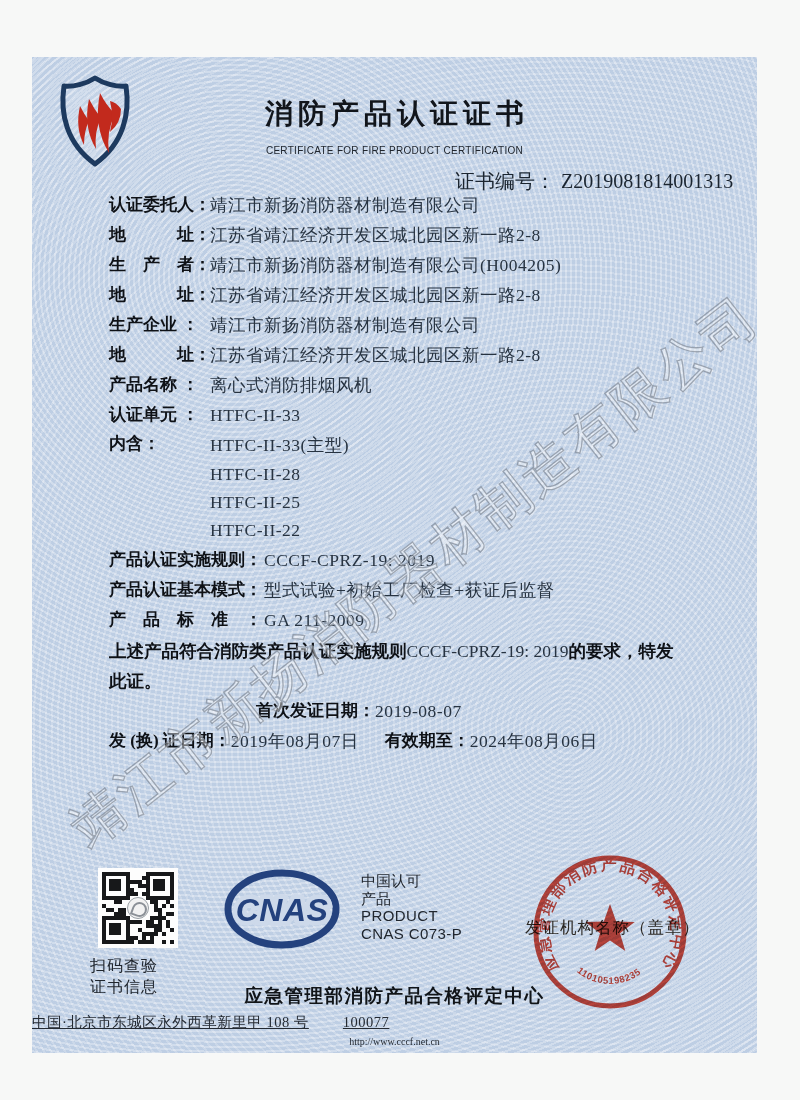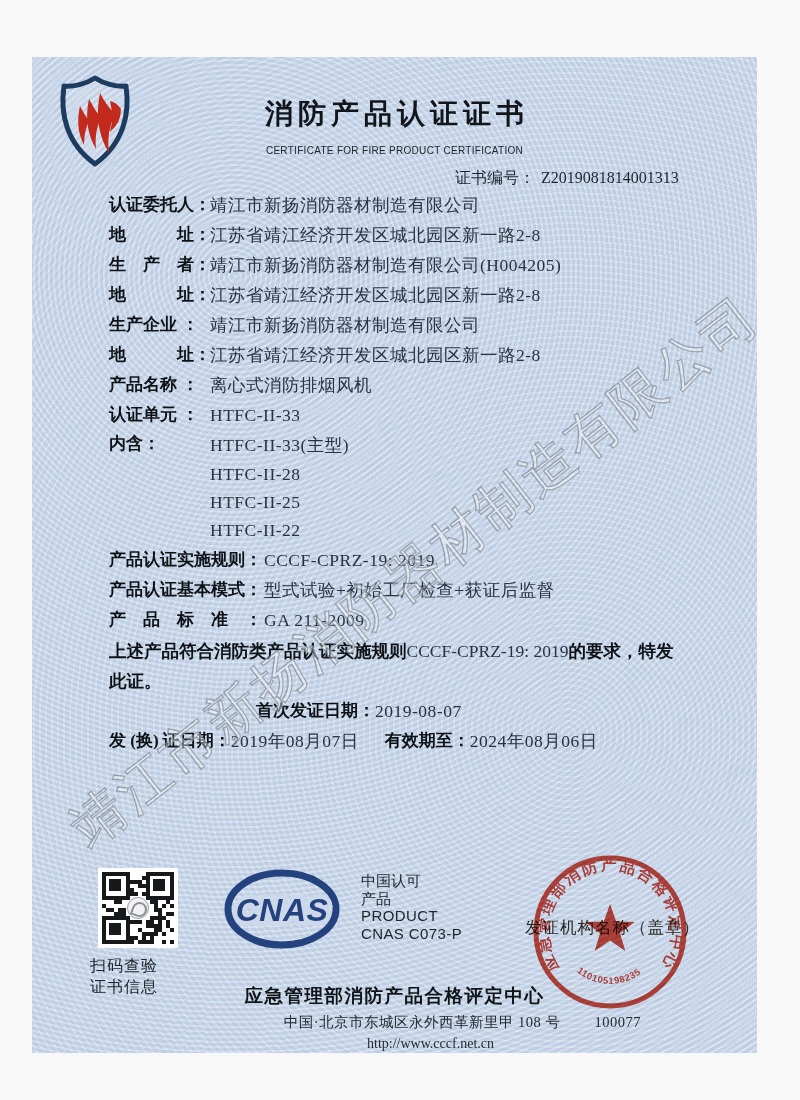--- a/index.html
+++ b/index.html
@@ -34,21 +34,21 @@
     position:relative;z-index:2;text-align:center;padding-top:38px;
     font-size:28px;font-weight:bold;letter-spacing:5px;text-indent:5px;
     color:#11151b;font-family:"Liberation Serif","DejaVu Serif",serif;
   }
   .subtitle{
     position:relative;z-index:2;text-align:center;margin-top:12px;
     font-size:10px;color:#20262e;letter-spacing:.3px;
   }
   .certno{
     position:absolute;z-index:2;left:423px;top:111px;
-    font-size:16px;color:#1b2530;
+    font-size:20px;color:#1b2530;
     font-family:"Liberation Serif","DejaVu Serif",serif;
   }
   .certno .num{margin-left:6px;}
   
   .content{position:absolute;z-index:3;left:77px;top:133px;width:620px;color:#10151b;}
   .row{height:30px;line-height:30px;font-size:17px;white-space:nowrap;}
   .lbl{
     display:inline-block;width:101px;font-weight:bold;white-space:pre;
     vertical-align:top;color:#0e1116;
   }
@@ -101,30 +101,30 @@
     position:absolute;z-index:3;left:493px;top:860px;
     font-size:16.5px;letter-spacing:1px;color:#2a2723;
     font-family:"Liberation Serif","DejaVu Serif",serif;white-space:nowrap;
   }
   .stamp{position:absolute;z-index:6;left:473px;top:770px;opacity:.92;mix-blend-mode:multiply;}
   .org{
     position:absolute;z-index:3;left:0;top:926px;width:725px;text-align:center;
     font-size:18.5px;font-weight:bold;letter-spacing:1.5px;color:#101418;
   }
   .addr{
-    position:absolute;z-index:3;left:0;top:956px;width:609px;text-align:right;
+    position:absolute;z-index:3;left:0;top:956px;width:609px;text-align:left;
     font-size:14.5px;color:#242a32;letter-spacing:.5px;
     font-family:"Liberation Serif","DejaVu Serif",serif;
+    text-decoration:underline;
   }
   .addr .post{margin-left:34px;}
   .site{
     position:absolute;z-index:3;left:0;top:979px;width:725px;text-align:center;
-    font-size:14px;color:#242a32;
-    font-family:"Liberation Serif","DejaVu Serif",serif;
-    padding-left:36px;
+    font-size:10px;color:#242a32;
+    font-family:"Liberation Serif","DejaVu Serif",serif;
   }
 </style>
 </head>
 <body>
 
 <div class="paper">
 
   <div class="watermark">靖江市新扬消防器材制造有限公司</div>
 
   <svg class="logo" width="78" height="96" viewBox="0 0 78 96">

